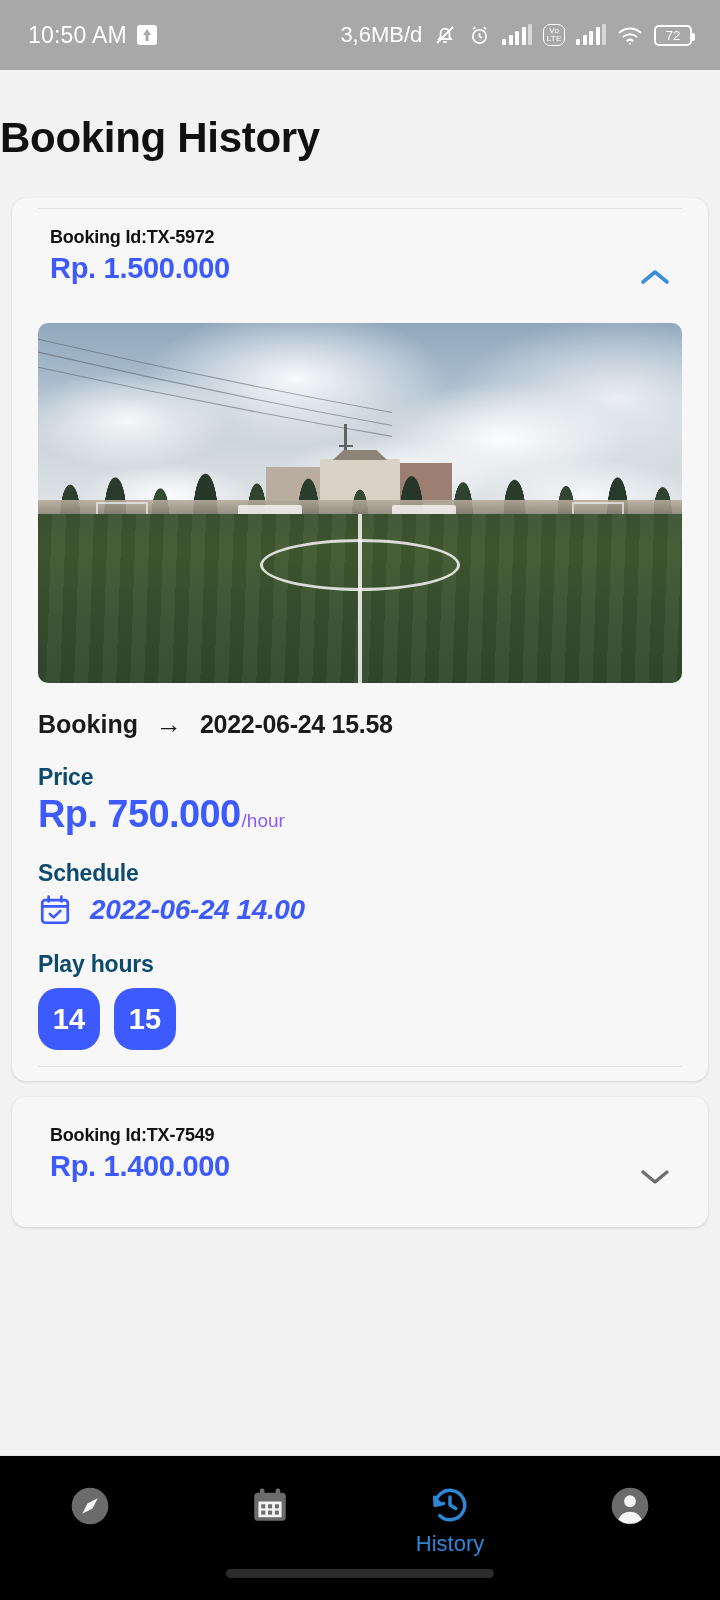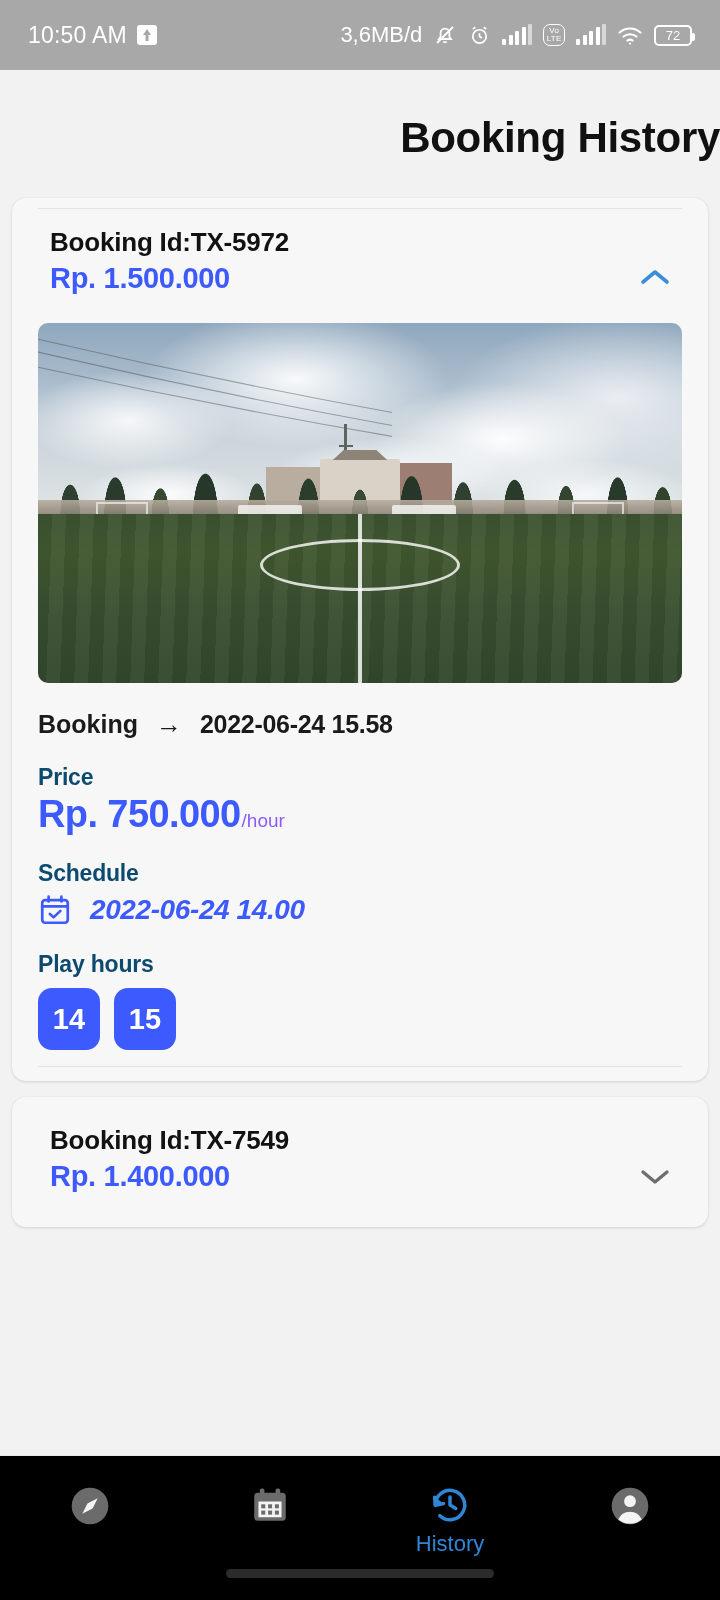--- a/index.html
+++ b/index.html
@@ -53,21 +53,21 @@
     font-size:13px; display:flex; align-items:center; justify-content:center;
     position:relative;
   }
   .batt::after{
     content:""; position:absolute; right:-5px; top:6px;
     width:3px; height:8px; background:#fff; border-radius:0 2px 2px 0;
   }
 
   
   .page-title {
-    text-align:right;
+    text-align:left;
     font-size:42px; font-weight:bold; color:#111111;
     letter-spacing:-0.3px;
     padding:44px 0 36px 0;
   }
 
   
   .card {
     margin:0 12px 16px 12px;
     background:#f7f7f7;
     border-radius:14px;
@@ -75,21 +75,21 @@
     overflow:hidden;
   }
   .card-divider { height:1px; background:#e2e2e2; margin:10px 26px 0 26px; }
   .card-divider.bottom { margin:10px 26px 0 26px; }
 
   .card-head {
     display:flex; align-items:flex-start;
     padding:18px 30px 4px 38px;
   }
   .card-head-text { flex:1; }
-  .booking-id { font-size:26px; font-weight:bold; color:#121212; letter-spacing:-0.2px; }
+  .booking-id { font-size:18px; font-weight:bold; color:#121212; letter-spacing:-0.2px; }
   .venue { font-size:23px; color:#2b2b2b; margin-top:4px; letter-spacing:-0.1px; }
   .total-price { font-size:29px; font-weight:bold; color:#3d5afe; margin-top:4px; letter-spacing:-0.3px; }
 
   .chev { width:46px; height:46px; display:flex; align-items:center; justify-content:center;
           margin-top:28px; cursor:pointer; }
 
   
   .photo-wrap { margin:18px 26px 0 26px; border-radius:10px; overflow:hidden;
                 height:360px; position:relative; }
   .sky {
@@ -186,21 +186,21 @@
   .label { font-size:23px; color:#0c4a6e; font-weight:600; margin-top:24px; letter-spacing:-0.2px; }
   .price-line { display:flex; align-items:baseline; margin-top:2px; }
   .price-big { font-size:38px; font-weight:bold; color:#3d5afe; letter-spacing:-0.6px; }
   .price-unit { font-size:19px; color:#8b5cf6; margin-left:1px; }
 
   .sched-line { display:flex; align-items:center; gap:18px; margin-top:6px;font-style:italic; }
   .sched-date { font-size:28px; color:#3d5afe; font-weight:600; letter-spacing:-0.4px; }
 
   .play-hours-row { display:flex; gap:14px; margin-top:10px; padding-bottom:6px; }
   .hour-chip {
-    width:62px; height:62px; border-radius:14px;
+    width:62px; height:62px; border-radius:20px;
     background:#3d5afe; color:#ffffff;
     display:flex; align-items:center; justify-content:center;
     font-size:29px; font-weight:600;
   }
 
   
   .bottomnav {
     position:absolute; left:0; right:0; bottom:0; height:145px;
     background:#000000; border-top:1px solid #e6e6e6;
     display:flex; align-items:flex-start; padding-top:28px;

